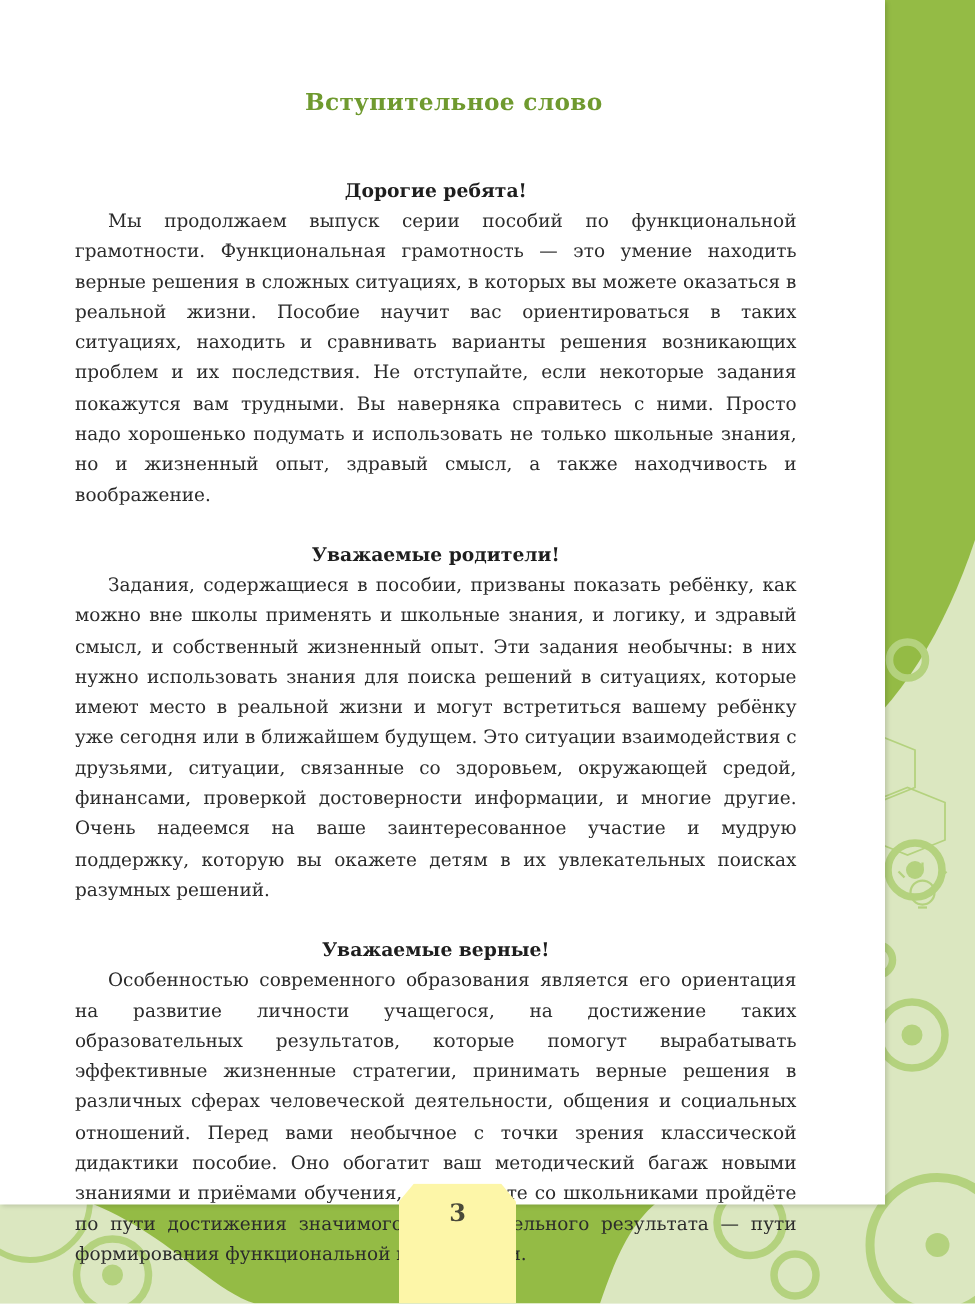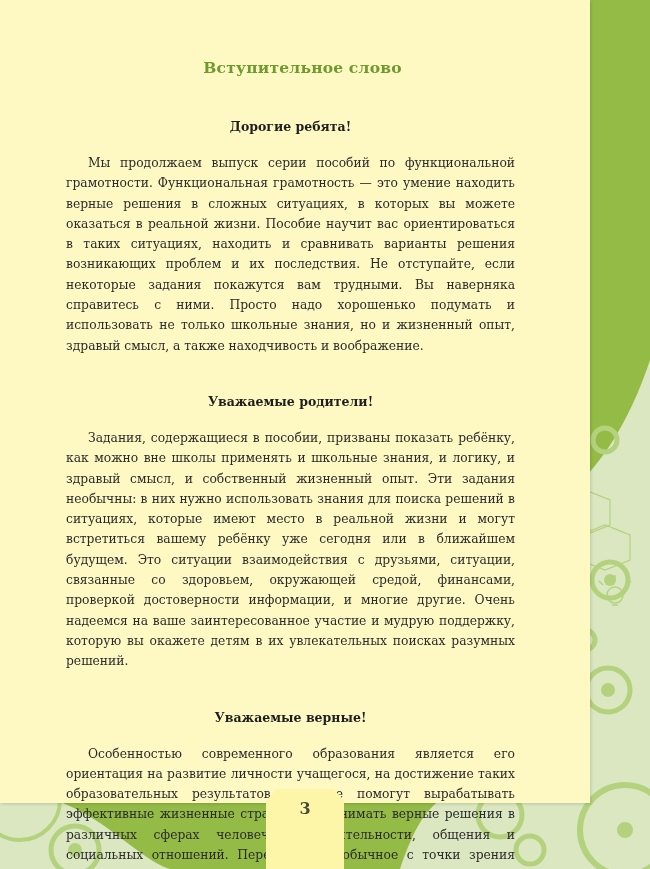--- a/index.html
+++ b/index.html
@@ -7,40 +7,40 @@
     width: 650px; height: 869px; position: relative; overflow: hidden;
     background: #dce8c2;
     font-family: "DejaVu Serif", serif;
   }
   .bg-light { position: absolute; inset: 0; background: #dbe7c0; }
   .green-band {
     position: absolute; left: 0; top: 0; width: 650px; height: 869px;
   }
   .page {
     position: absolute; left: 0; top: 0; width: 590px; height: 803px;
-    background: #fef9c3;
+    background: #ffffff;
     box-shadow: 1px 1px 3px rgba(0,0,0,0.15);
   }
   .title {
     position: absolute; left: 0; width: 605px; top: 58px;
     text-align: center; color: #6f9a2f;
     font-family: "DejaVu Serif", serif; font-weight: bold; font-size: 15.5px;
     letter-spacing: 0.2px;
   }
   .content {
     position: absolute; left: 50px; top: 117px; width: 481px;
     color: #2b2b2b; font-size: 12.3px; line-height: 20.3px;
     font-family: "DejaVu Serif", serif;
   }
   .heading {
     text-align: center; font-weight: bold; font-size: 12.5px;
     color: #1e1e1e; margin: 0; line-height: 20px;
   }
   .para {
-    margin: 16px; text-align: justify; text-indent: 22px;
+    margin: 0; text-align: justify; text-indent: 22px;
     hyphens: manual;
   }
   .gap1 { height: 20px; }
   .page-tab {
     position: absolute; left: 266px; top: 789px; width: 78px; height: 80px;
     background: #fdf6a8;
     clip-path: polygon(10px 0, 68px 0, 78px 12px, 78px 80px, 0 80px, 0 12px);
   }
   .page-num {
     position: absolute; left: 266px; top: 799px; width: 78px; text-align: center;

